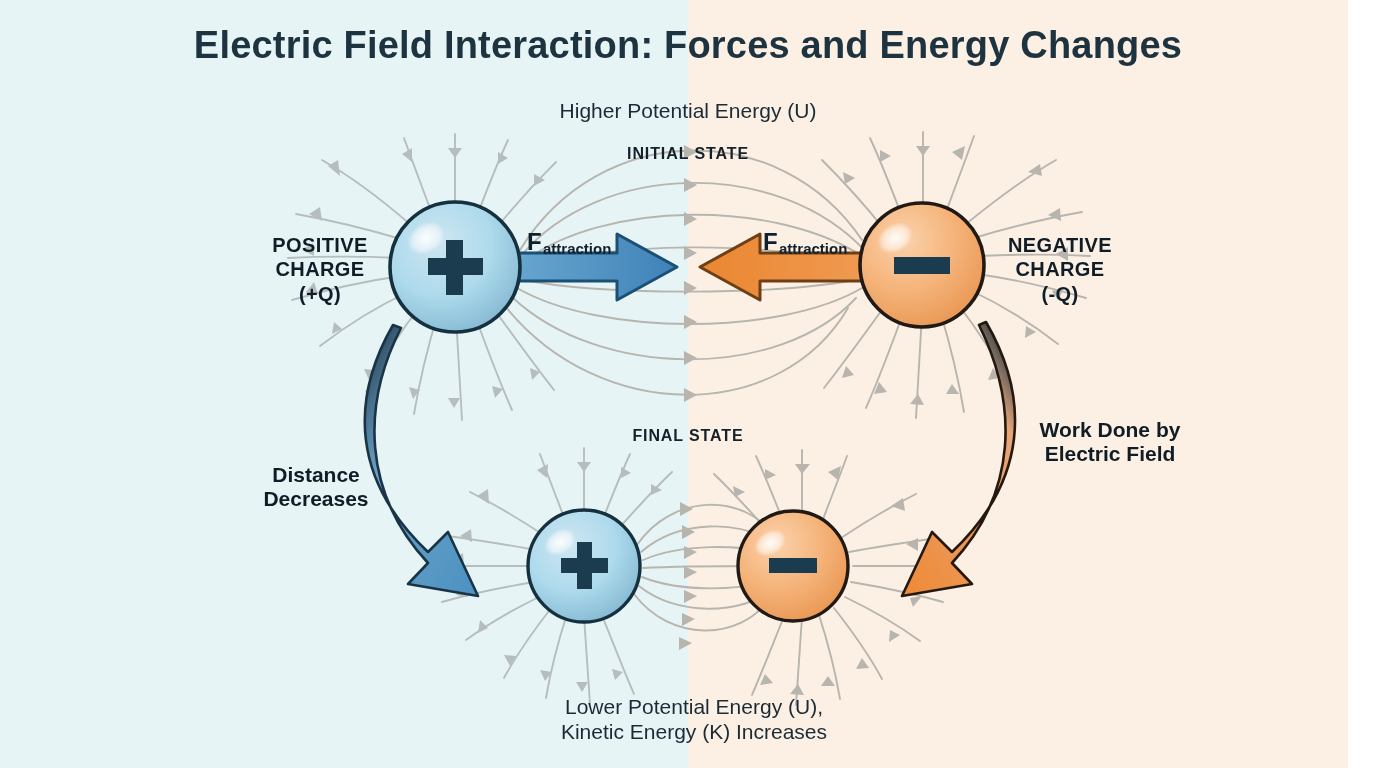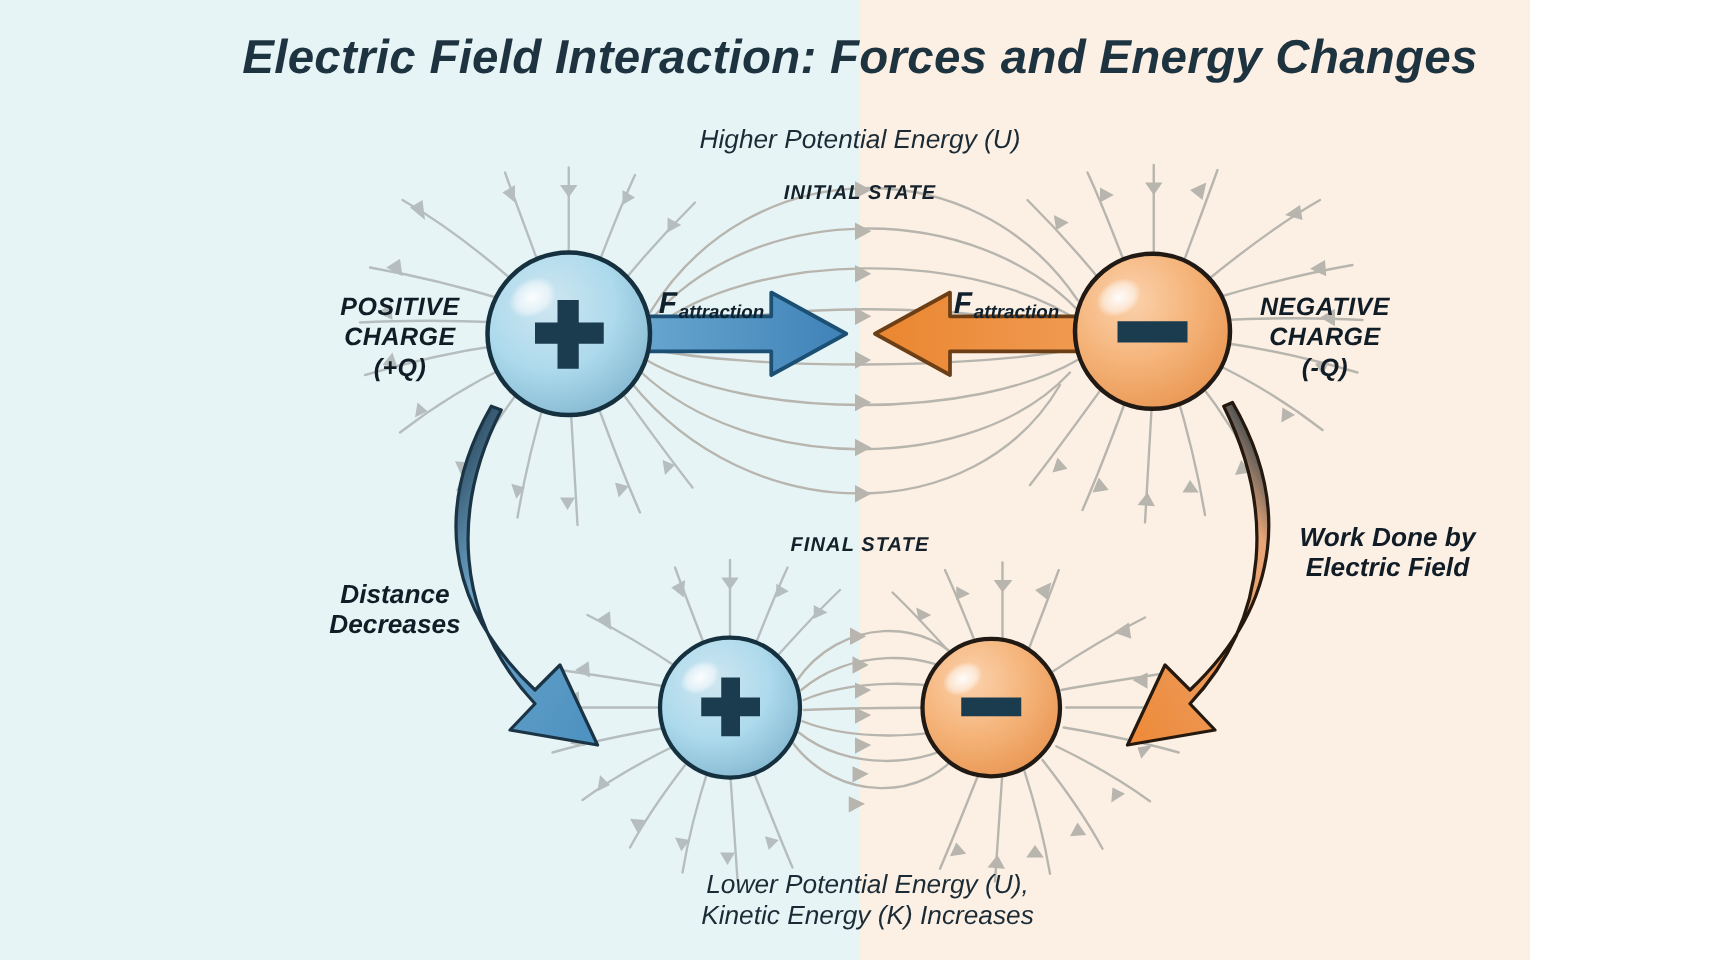--- a/index.html
+++ b/index.html
@@ -2,25 +2,24 @@
 <html><head>
 <meta charset="utf-8">
 <style>
   html, body {
     margin: 0;
     padding: 0;
     background: #ffffff;
   }
   #stage {
     position: relative;
-    width: 1224px;
+    width: 1348px;
     height: 768px;
     overflow: hidden;
     font-family: "Liberation Sans", sans-serif;
-    font-style: italic;
   }
   #stage svg {
     display: block;
     width: 1376px;
     height: 768px;
   }
   .ttl {
     font-family: "Liberation Sans", sans-serif;
     font-size: 38px;
     font-weight: 600;

